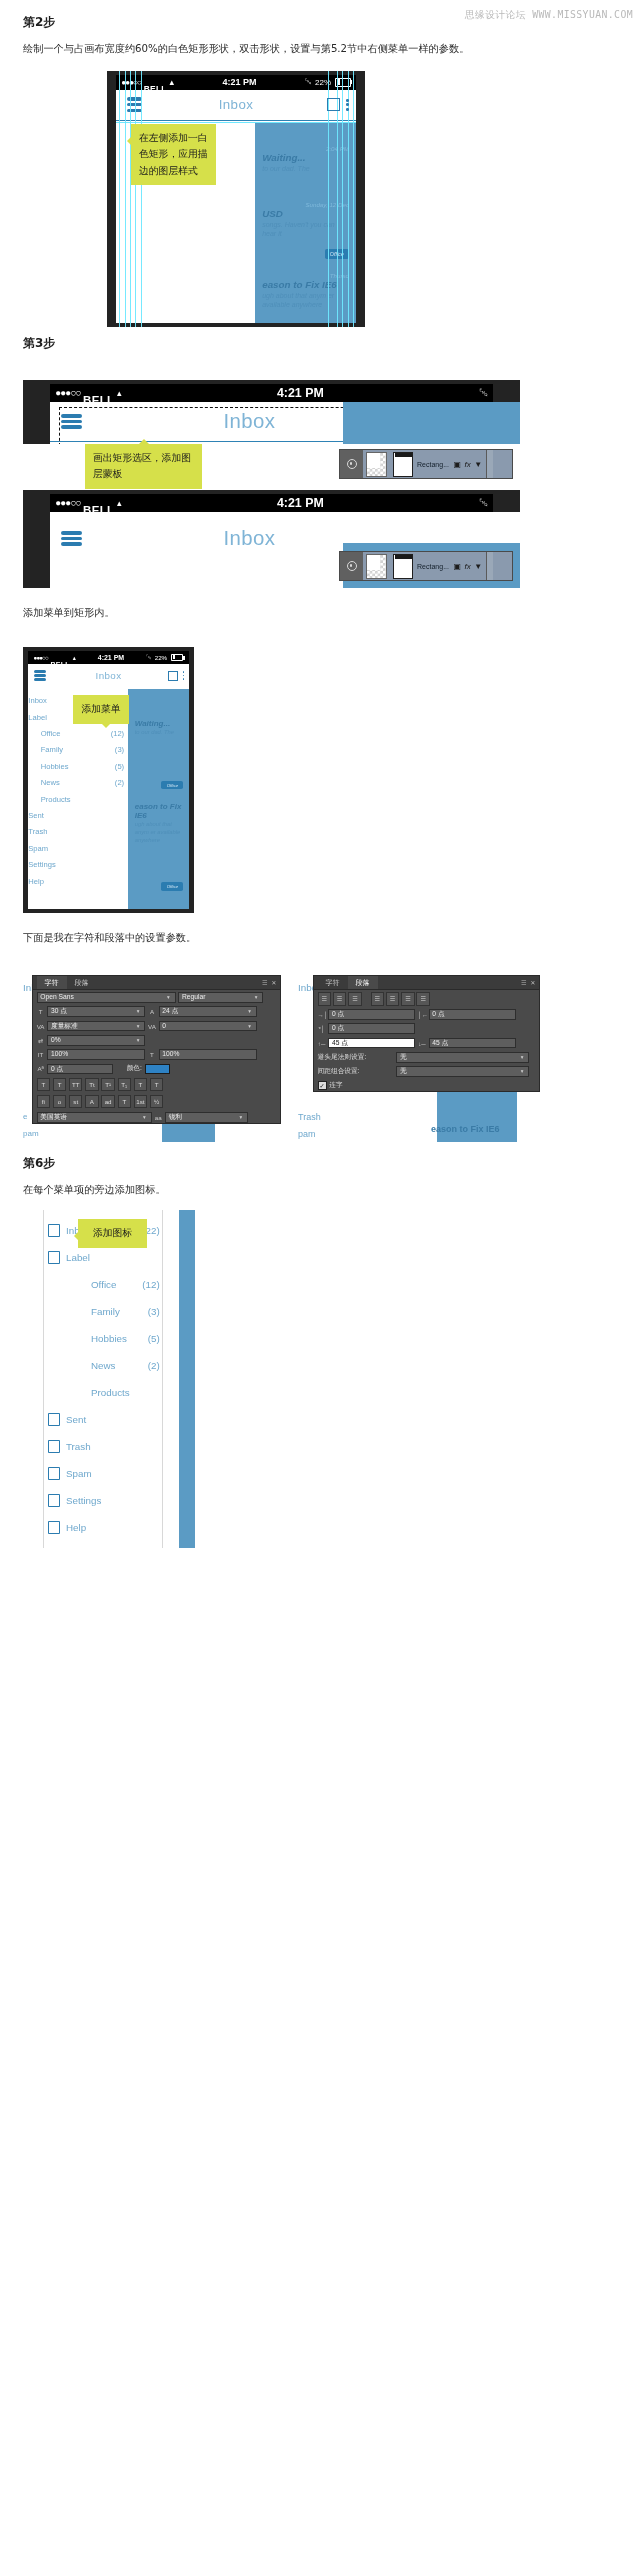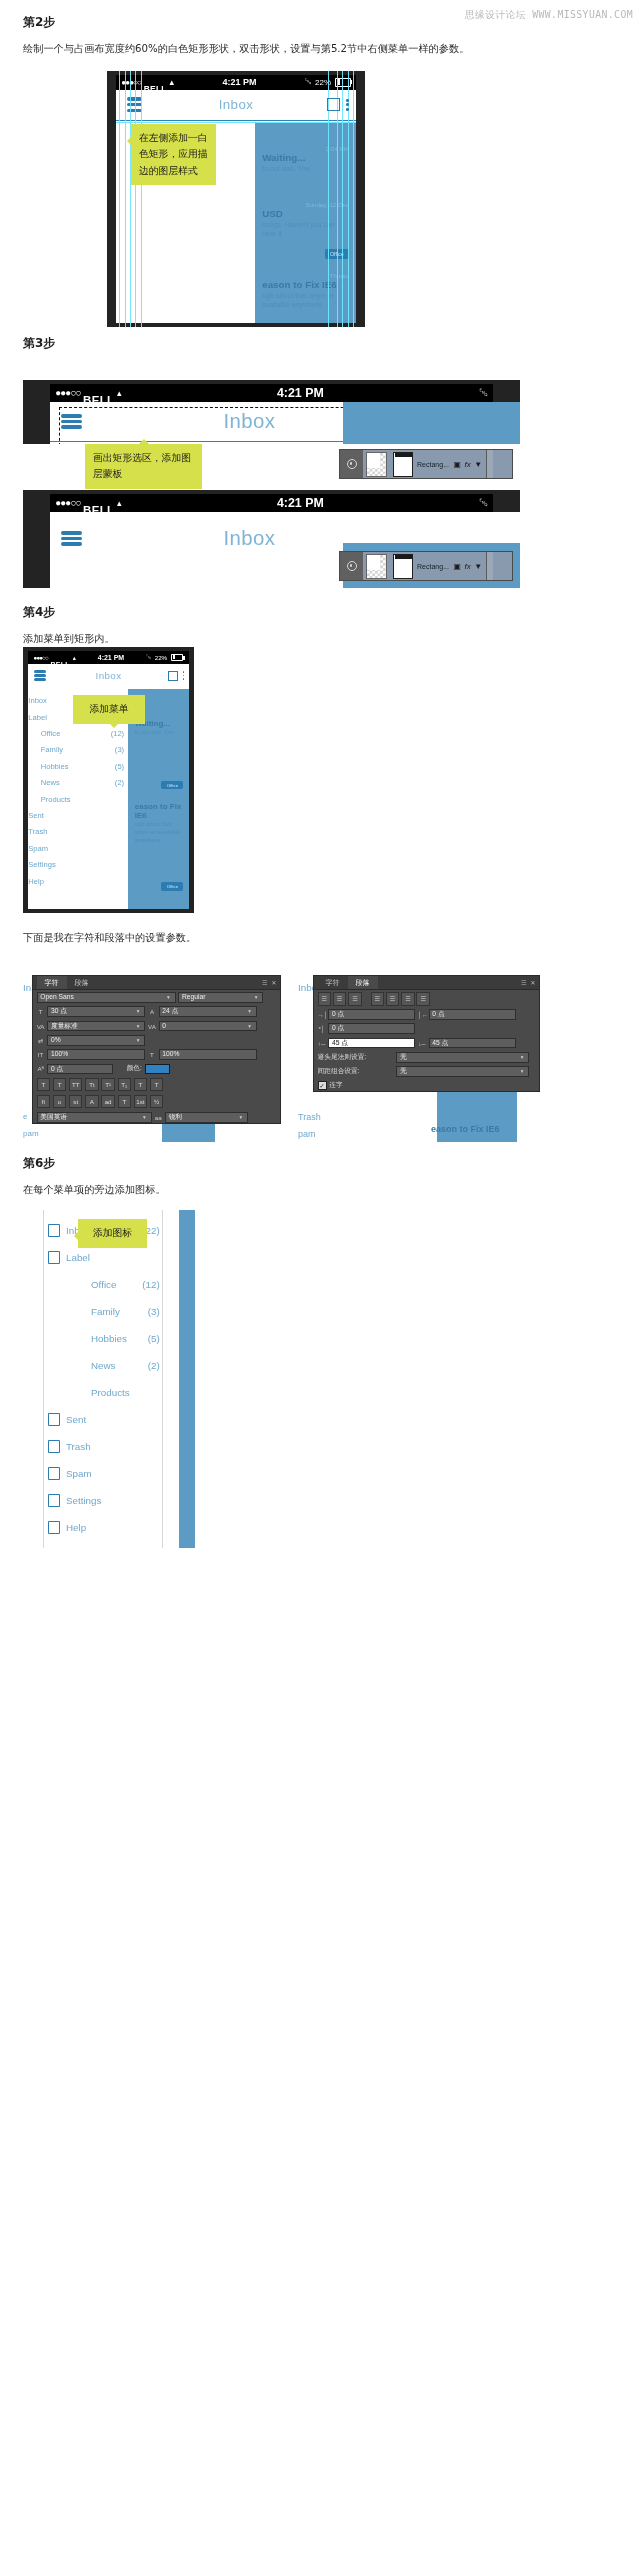--- a/index.html
+++ b/index.html
@@ -22,21 +22,21 @@
   .batt:after{content:"";position:absolute;right:-2.7px;top:1.8px;width:1.8px;height:3.6px;background:#fff;}
   .batt i{position:absolute;left:0.9px;top:0.9px;bottom:0.9px;width:25%;background:#fff;display:block;}
   .appbar{background:#fff;height:30px;display:flex;align-items:center;position:relative;border-bottom:1.8px solid #2e82b5;}
   .hamb{width:15px;margin-left:10.7px;}
   .hamb span{display:block;height:3.6px;background:#2b7cb0;border-radius:2.7px;margin:2.2px 0;}
   .appbar-title{position:absolute;left:0;right:0;text-align:center;font-size:13.3px;color:#7fb4d6;letter-spacing:0.4px;font-family:"Liberation Sans",sans-serif;}
   .appbar-icons{margin-left:auto;margin-right:7px;display:flex;align-items:center;gap:6.2px;z-index:2;}
   .compose{width:10.7px;height:10.7px;border:1.4px solid #2b7cb0;position:relative;}
   .kebab{display:flex;flex-direction:column;gap:1.8px;}
   .kebab i{width:2.7px;height:2.7px;background:#2b7cb0;display:block;border-radius:50%;}
-  .mailpane{position:absolute;background:#5b9bc4;color:#3f7ca5;overflow:hidden;}
+  .mailpane{position:absolute;background:#5b9bc4;color:#3f7ca5;overflow:hidden;font-style:italic;}
   .mail-time{font-size:6.2px;color:#7fb9db;text-align:right;padding-right:7px;}
   .mail-title{font-size:9.8px;font-weight:bold;color:#3a7ba6;padding:0 7px;}
   .mail-snip{font-size:7px;color:#4f8fb9;padding:0.9px 7px;line-height:1.35;}
   .tagpill{display:inline-block;background:#2b7cb0;color:#cfe6f4;font-size:5.3px;padding:1.8px 5.3px;border-radius:1.8px;}
   .guide{position:absolute;top:0;bottom:0;width:0.9px;background:#6fe8ff;opacity:.95;}
 
   
   .callout{position:absolute;background:#d6e04a;color:#1c1c1c;font-size:9.8px;line-height:1.65;padding:6.2px 8px;box-sizing:border-box;font-family:"DejaVu Sans","Liberation Sans",sans-serif;}
   .callout .tail-l{position:absolute;left:-9px;top:12.4px;width:0;height:0;border:5.3px solid transparent;border-right-color:#d6e04a;}
   .callout .tail-b{position:absolute;left:50%;bottom:-9.8px;width:0;height:0;border:5.3px solid transparent;border-top-color:#d6e04a;}
@@ -258,21 +258,20 @@
     <div class="ls-name">Rectang...</div>
     <div class="ls-icons">
       <span>▣</span>
       <span>fx</span>
       <span>▼</span>
     </div>
     <div class="ls-scroll"></div>
   </div>
 
   <div class="block" style="top:604px;">
-    <h2 class="sec-title">第4步</h2>
     <p class="sec-body">添加菜单到矩形内。</p>
   </div>
 
   <div class="phone" style="position:absolute;left:23px;top:647px;width:171px;height:266px;">
     <div class="statusbar" style="margin:3.6px 5.3px 0 5.3px;height:13.3px;font-size:7px;">
       <div class="sb-left">
         <span class="dots" style="font-size:6.2px;">●●●○○</span>
         <span class="sb-carrier" style="font-size:7px;">BELL</span>
         <span style="font-size:6.2px;">▴</span>
       </div>
@@ -362,21 +361,21 @@
         <div style="padding-top:36px;text-align:right;padding-right:5.3px;"><span class="tagpill" style="font-size:4.4px;">Office</span></div>
         <div style="padding-top:12.4px;">
           <div class="mail-title" style="font-size:8px;">eason to Fix IE6</div>
           <div class="mail-snip" style="font-size:5.8px;">ugh about that anym er available anywhere</div>
         </div>
         <div style="padding-top:30px;text-align:right;padding-right:5.3px;"><span class="tagpill" style="font-size:4.4px;">Office</span></div>
       </div>
     </div>
   </div>
 
-  <div class="callout" style="left:73px;top:695px;width:72px;text-align:center;">
+  <div class="callout" style="left:73px;top:695px;width:56px;text-align:center;">
     <span class="tail-b"></span>
     <span>添加菜单</span>
   </div>
 
   <div class="block" style="top:929px;">
     <p class="sec-body">下面是我在字符和段落中的设置参数。</p>
   </div>
 
   <div style="position:absolute;left:23px;top:982px;width:266px;height:160px;background:#fff;">
     <div style="position:absolute;left:0;top:0;font-size:9.8px;color:#6fa8cd;">Inbox</div>

